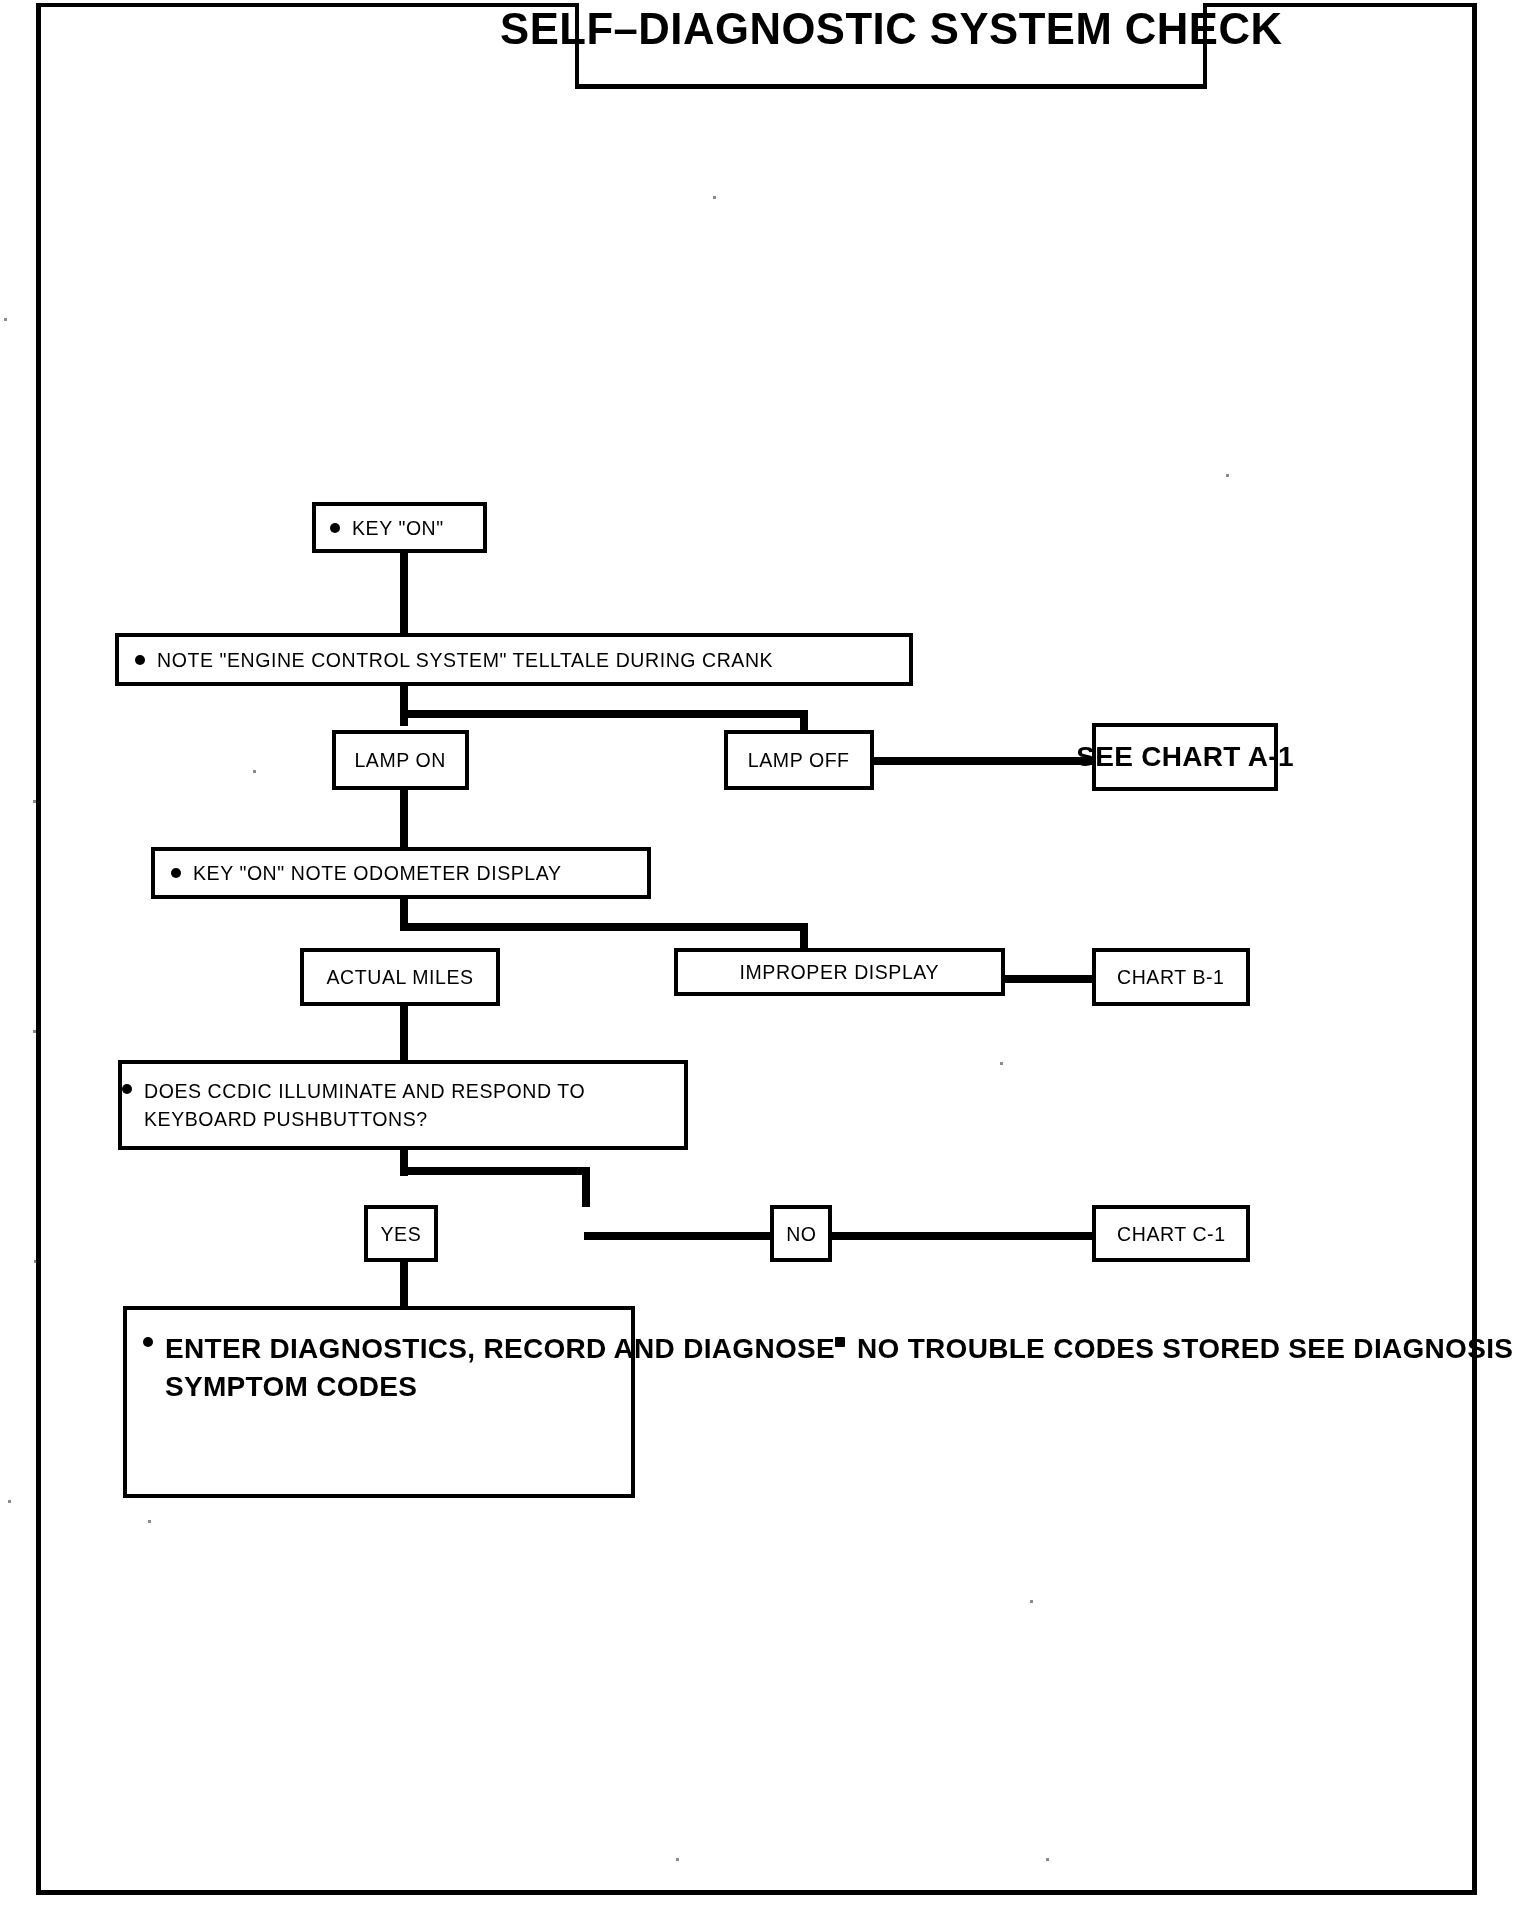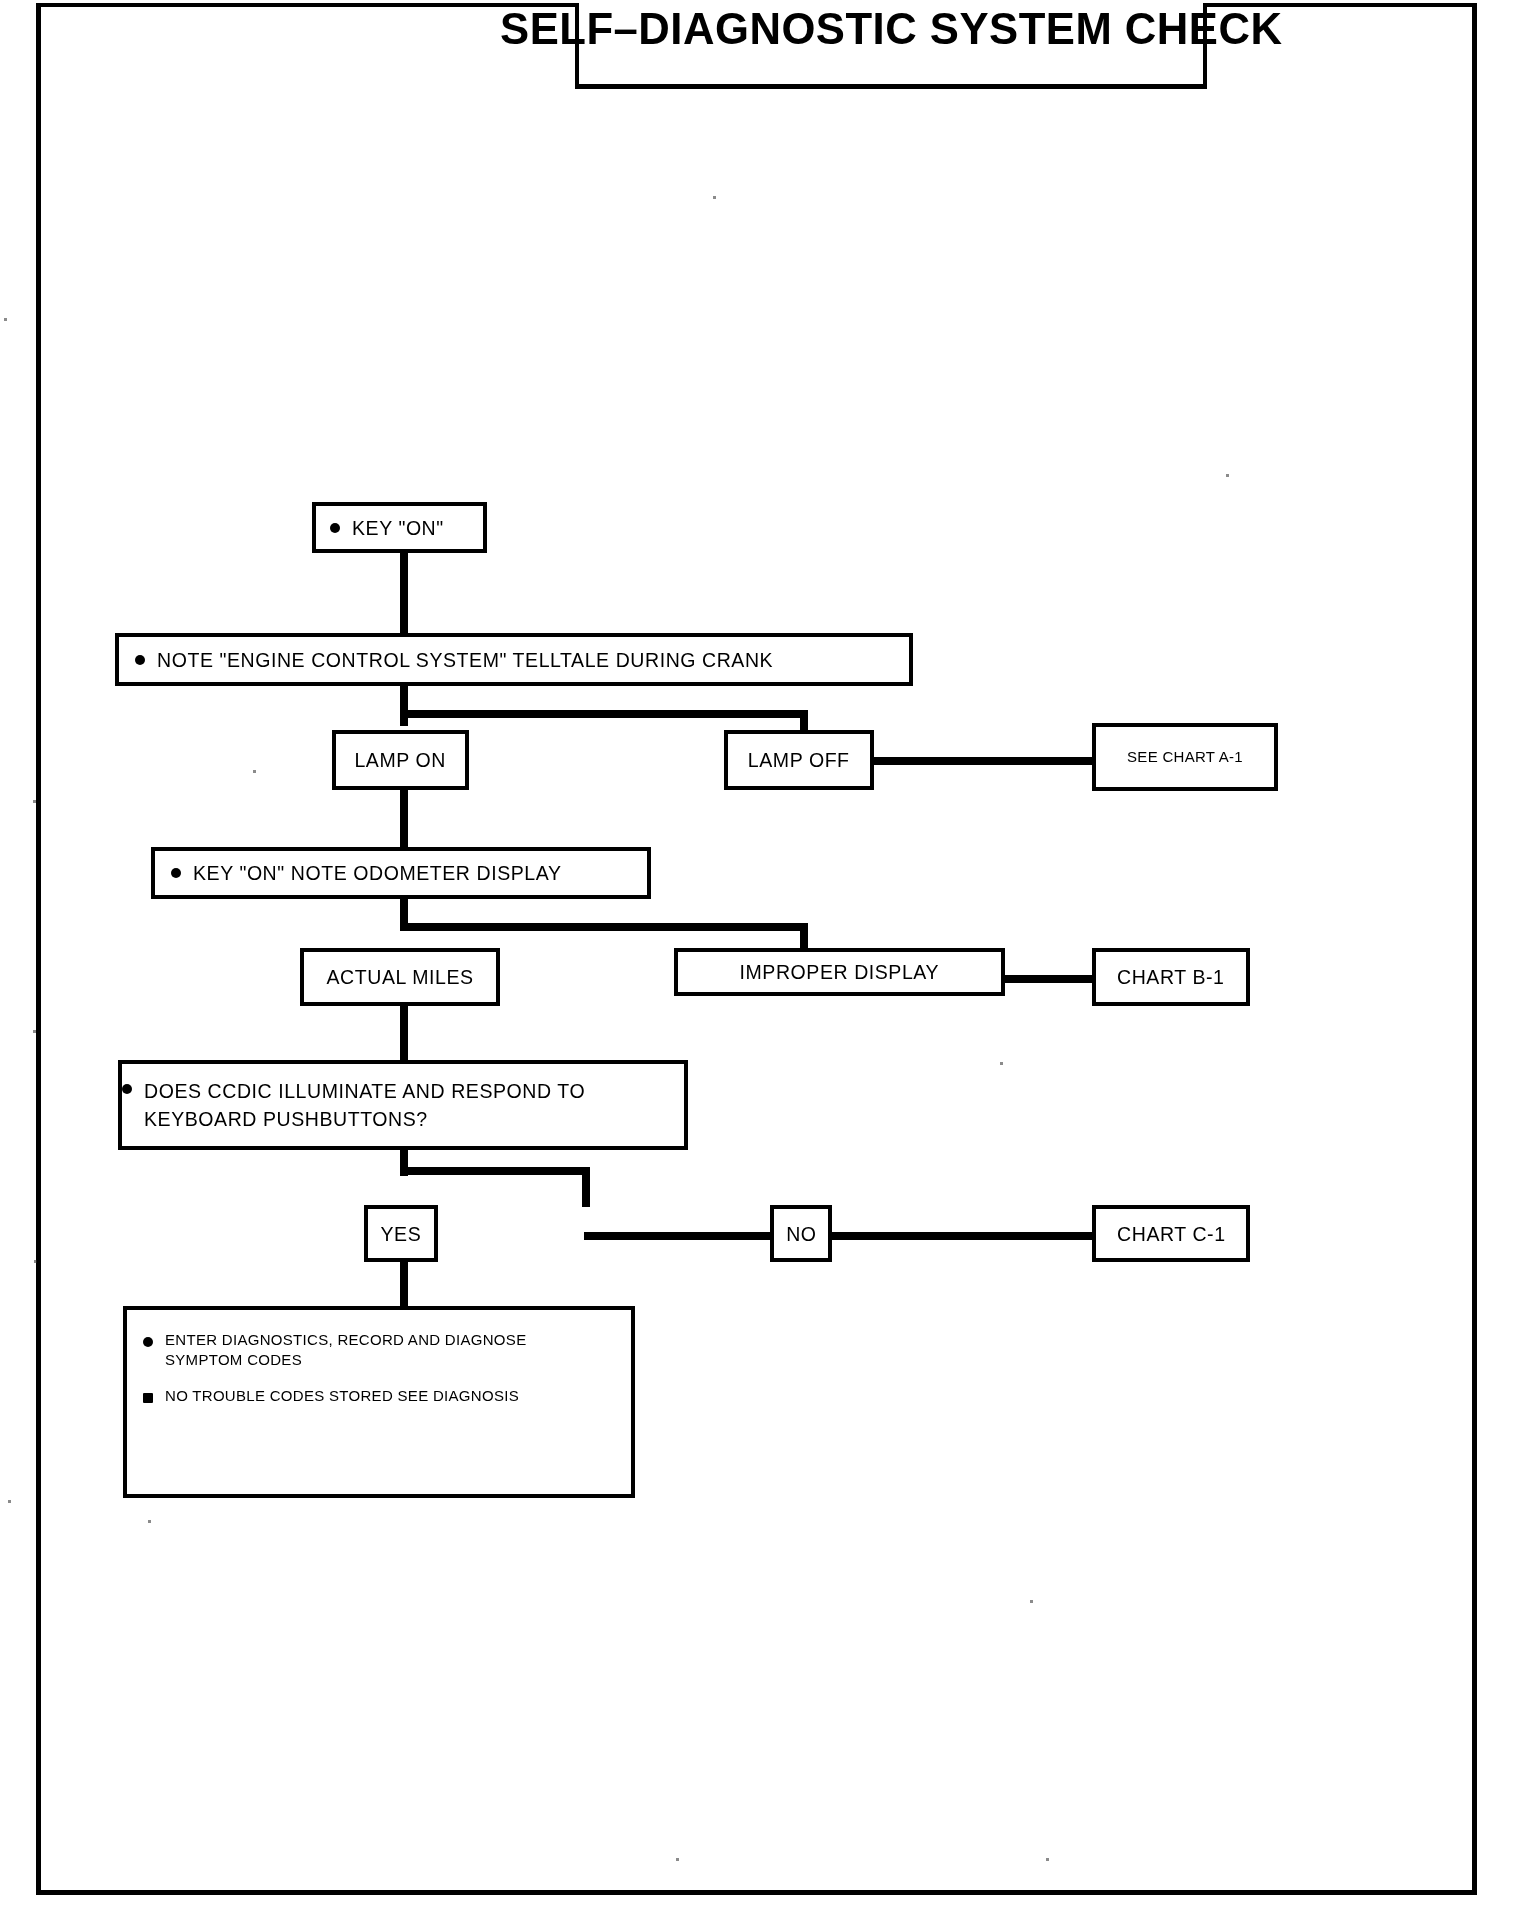--- a/index.html
+++ b/index.html
@@ -74,22 +74,22 @@
     letter-spacing: 0.6px;
     white-space: nowrap;
     line-height: 1.32;
     transform: scaleX(0.93);
     transform-origin: left center;
   }
   .txt.c { transform: scaleX(0.93); transform-origin: center center; }
 
   .txt-bold {
     font-family: "Liberation Sans Narrow", "Liberation Sans", sans-serif;
-    font-weight: normal;
-    font-size: 15px;
+    font-weight: bold;
+    font-size: 28px;
     letter-spacing: 0.3px;
     white-space: nowrap;
     line-height: 1.34;
     color: #000;
   }
 
   
   .bul {
     display: inline-block;
     width: 10px;
@@ -217,21 +217,21 @@
 </div>
 
 <div class="fbox center" style="left:770px; top:1205px; width:62px; height:57px;">
   <span class="txt c">NO</span>
 </div>
 
 <div class="fbox center" style="left:1092px; top:1205px; width:158px; height:57px;">
   <span class="txt c">CHART C-1</span>
 </div>
 
-<div class="fbox" style="left:123px; top:1306px; width:512px; height:192px; padding-left:16px; padding-top:20px; align-items:flex-start; flex-direction:column;">
+<div class="fbox" style="left:123px; top:1306px; width:512px; height:192px; padding-left:16px; padding-top:20px; align-items:flex-start; flex-direction:row;">
   <div class="bullet-row" style="margin-bottom:16px;">
     <span class="bul"></span>
     <div>
       <div class="txt-bold">ENTER DIAGNOSTICS, RECORD AND DIAGNOSE</div>
       <div class="txt-bold">SYMPTOM CODES</div>
     </div>
   </div>
   <div class="bullet-row">
     <span class="bul sq"></span>
     <div>

